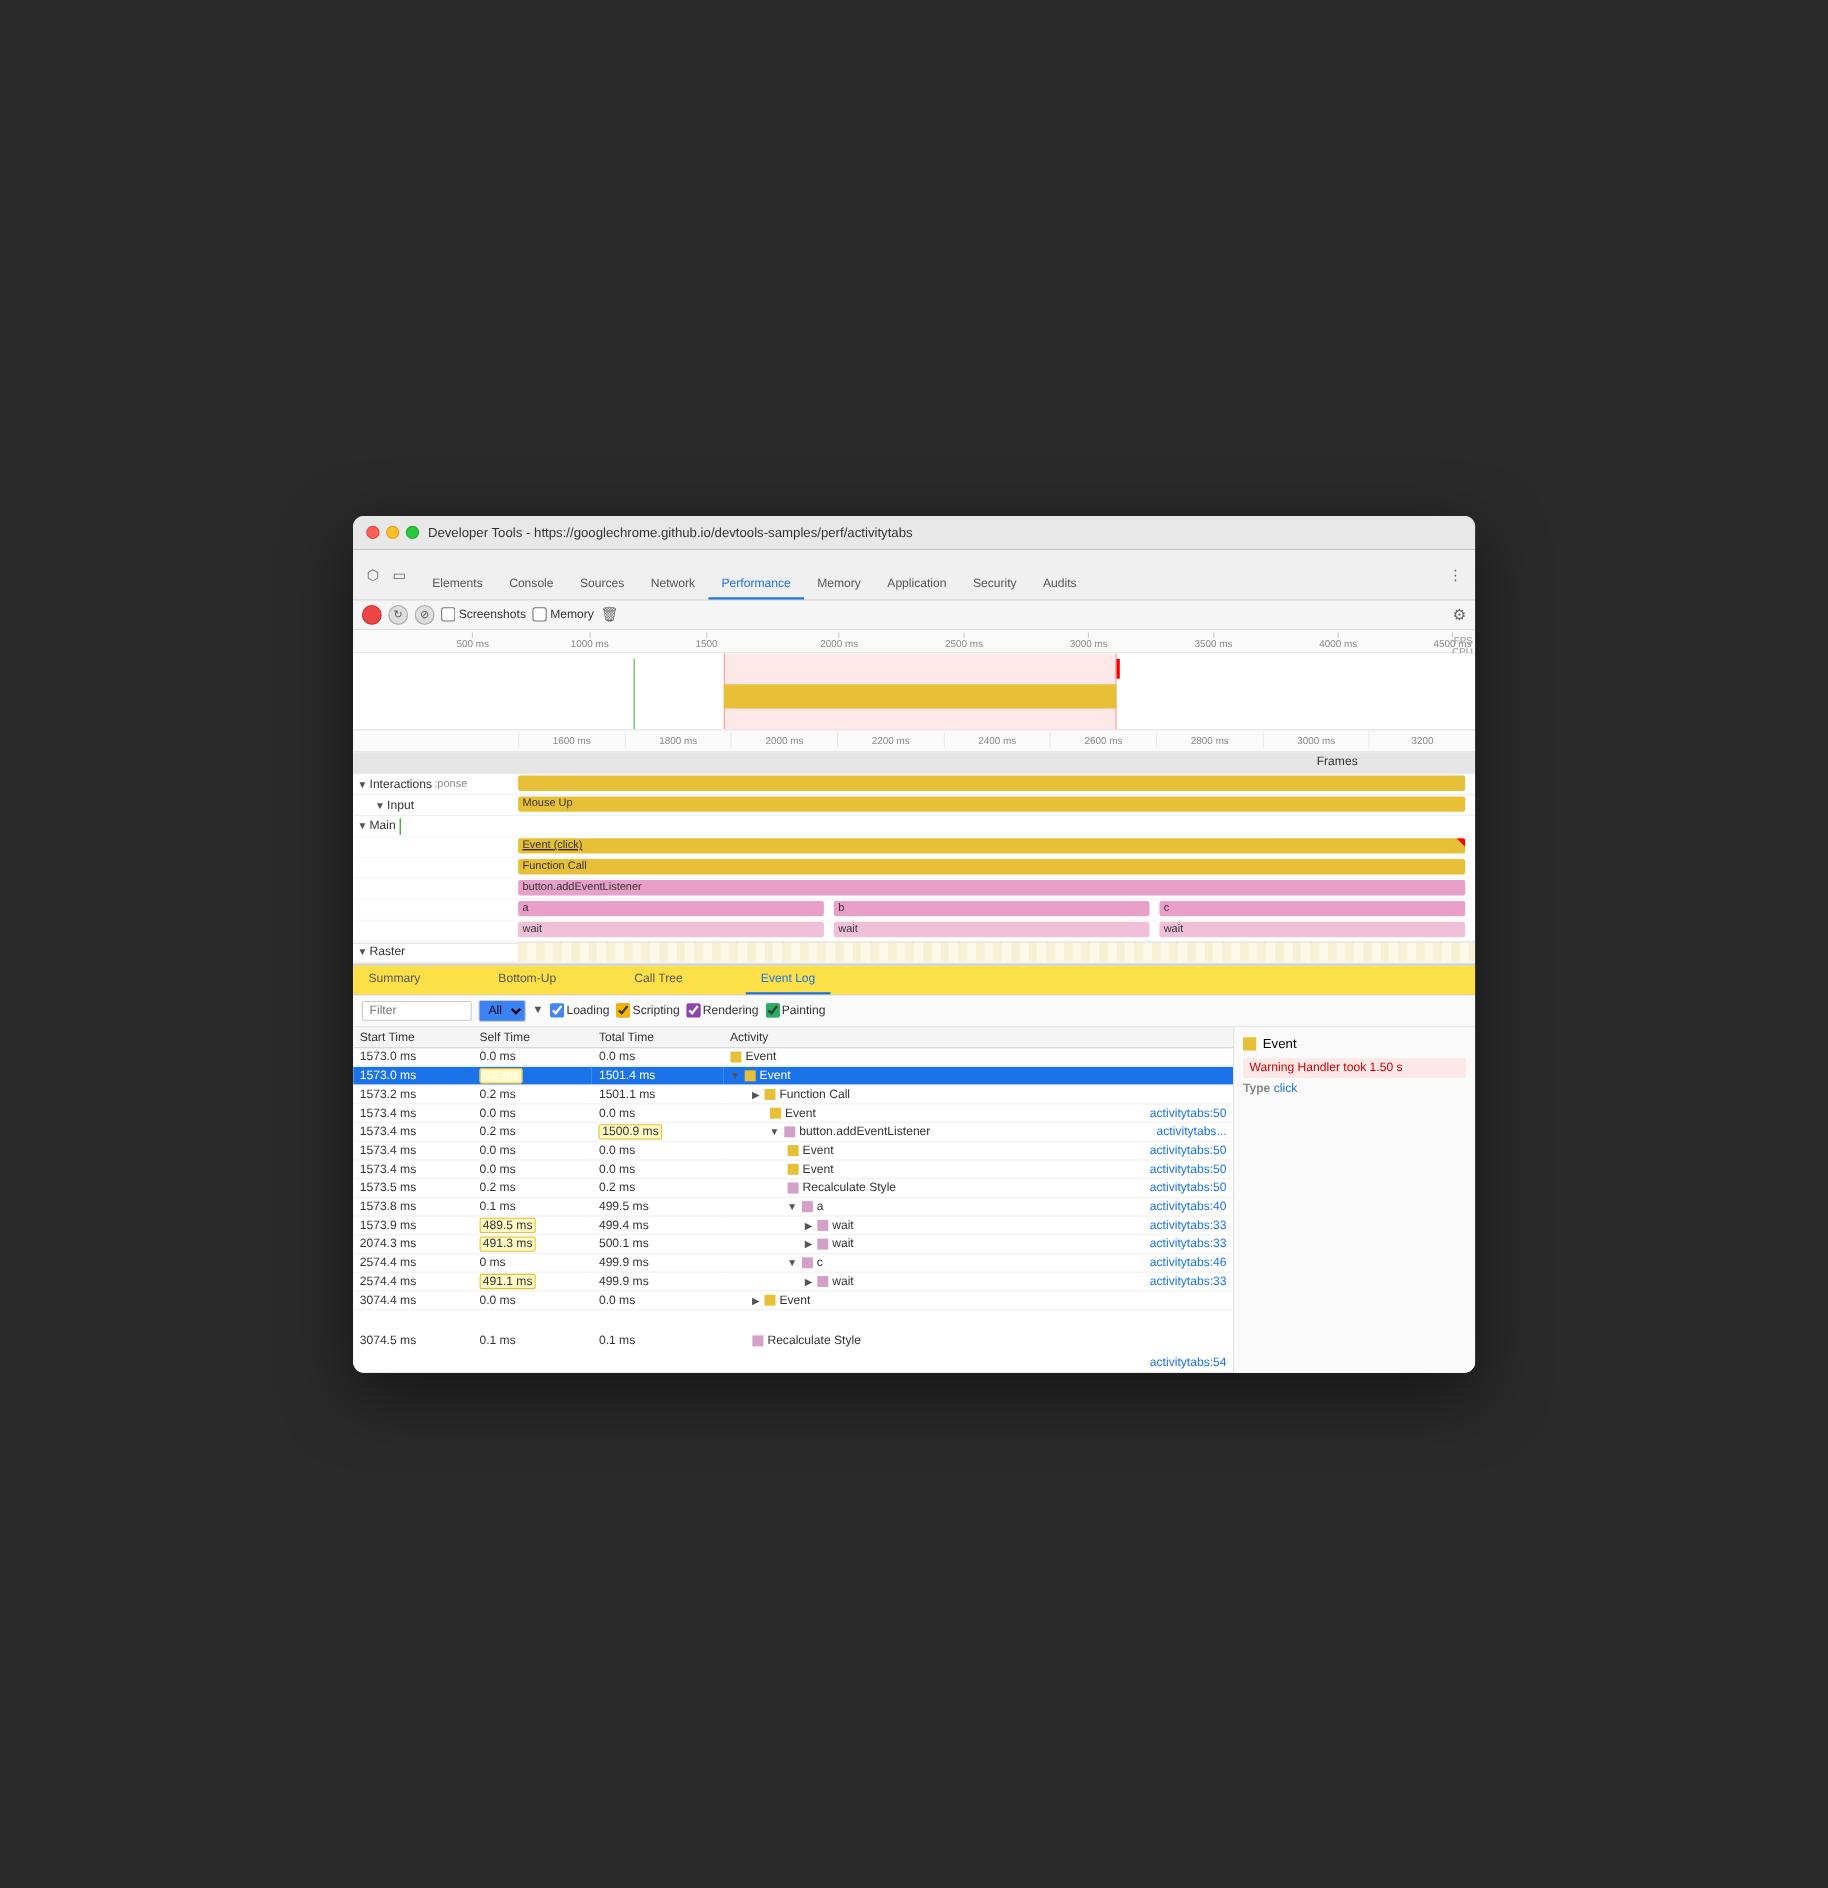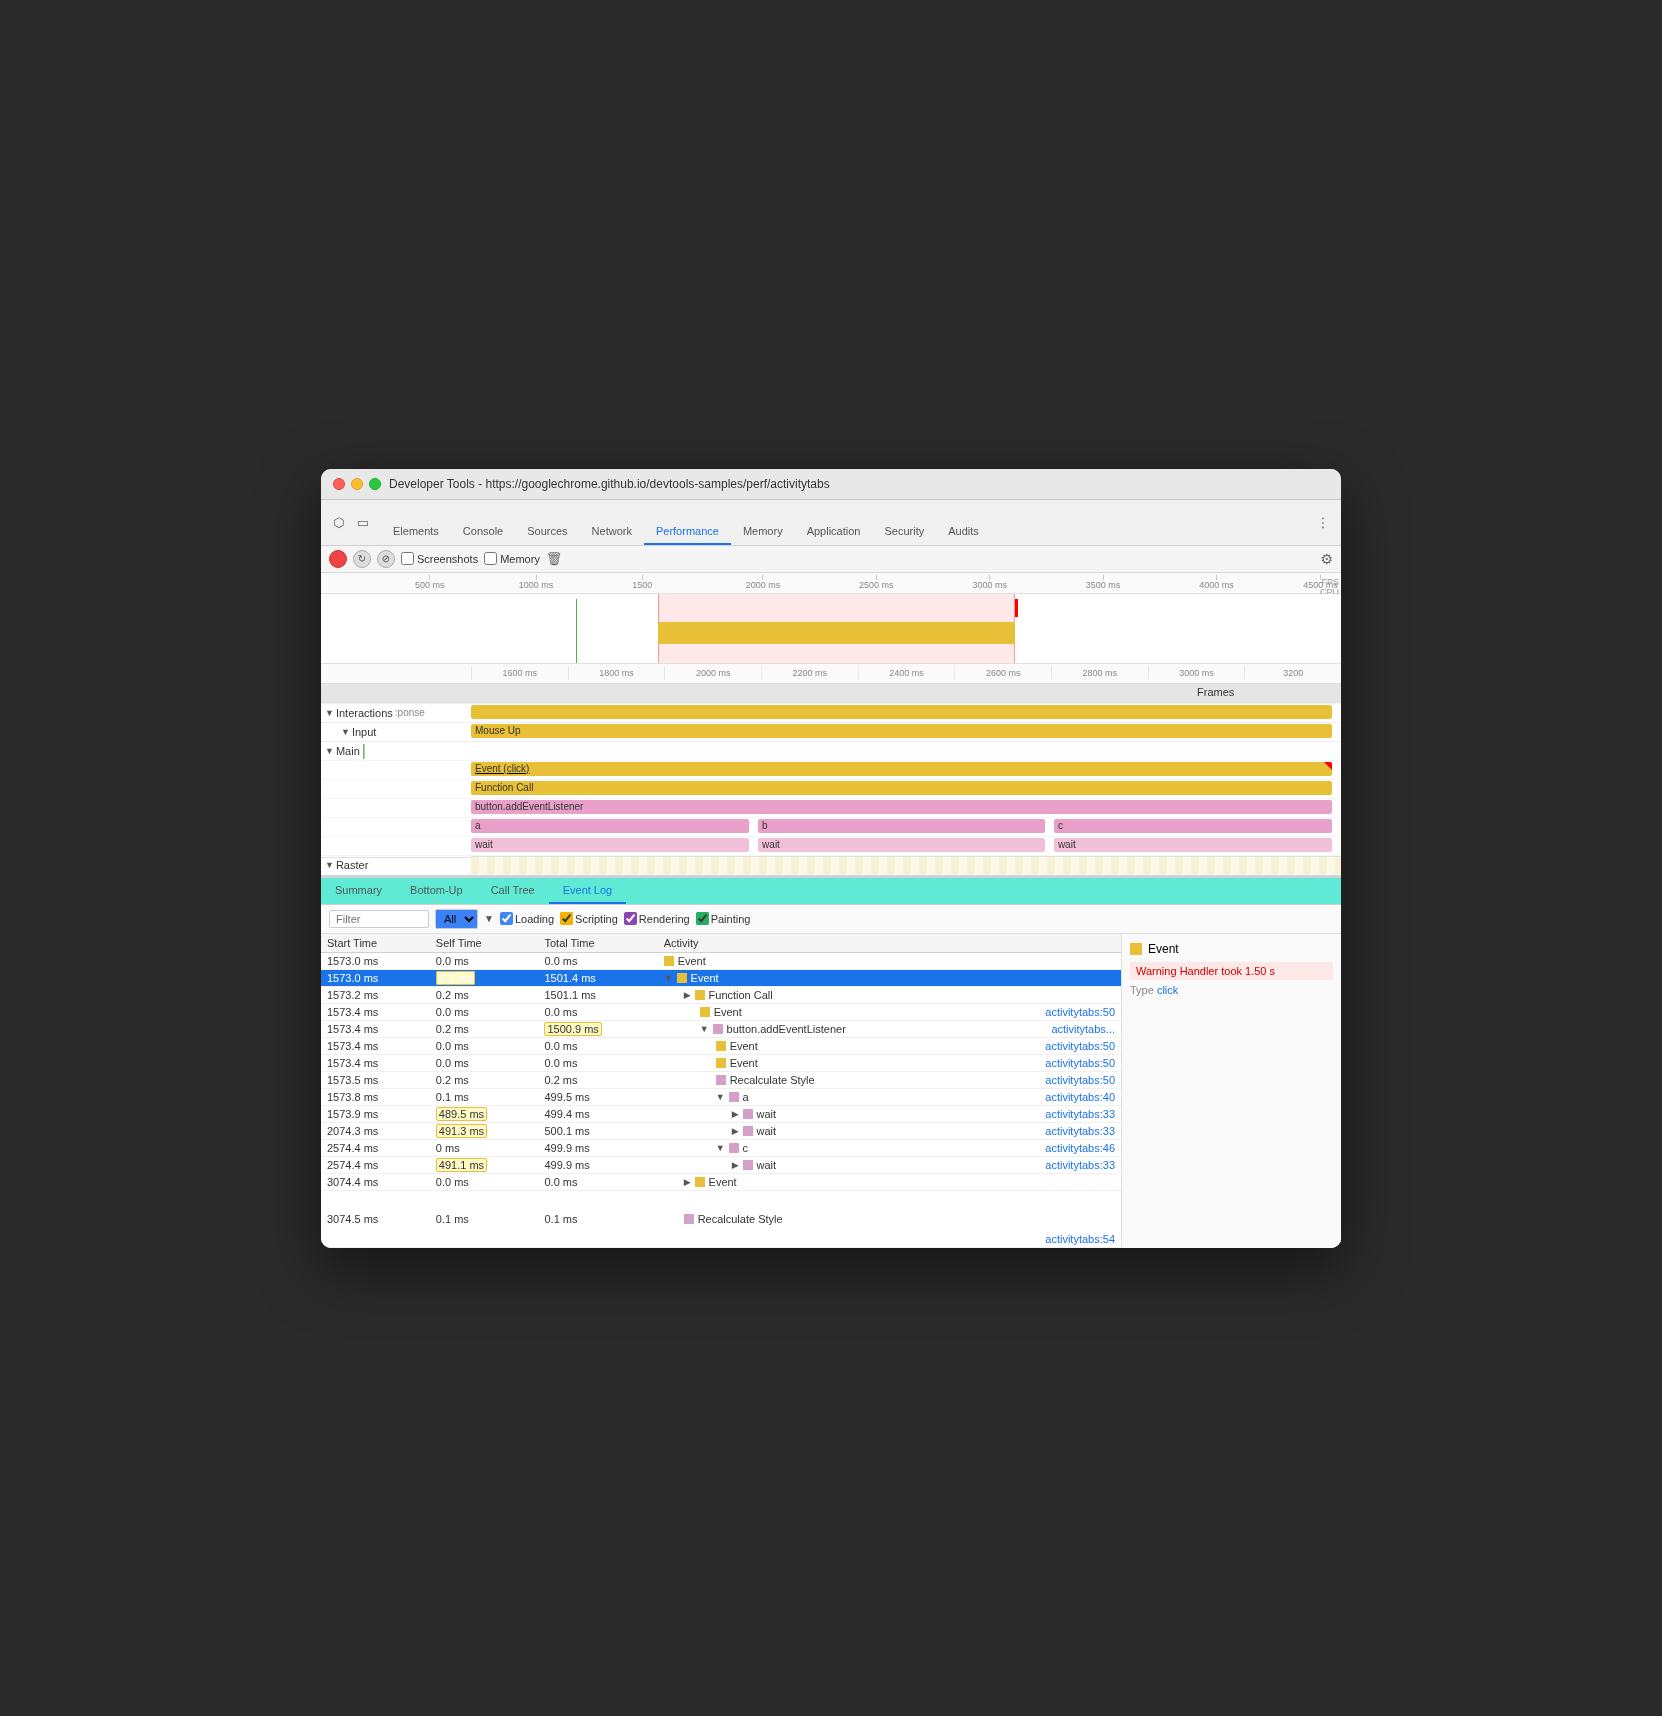--- a/index.html
+++ b/index.html
@@ -306,21 +306,22 @@
     }
 
     
     .bottom-panel {
       background: white;
       border-top: 2px solid #d0d0d0;
     }
     .bottom-tabs {
       display: flex;
       border-bottom: 1px solid #d0d0d0;
-      background: #5eead4;
+      background: #fde047;
+      gap: 43px;
     }
     .bottom-tab {
       padding: 6px 14px;
       font-size: 11px;
       color: #555;
       cursor: pointer;
       border-bottom: 2px solid transparent;
     }
     .bottom-tab.active {
       color: #1a73e8;
@@ -373,21 +374,21 @@
     .warning-row {
       background: #fde8e8;
       padding: 3px 6px;
       border-radius: 2px;
       margin-bottom: 4px;
       color: #c00;
       font-size: 11px;
     }
     .warning-label { color: #c00; font-weight: 500; }
     .type-row { font-size: 11px; color: #333; }
-    .type-label { color: #888; }
+    .type-label { color: #888; font-weight: bold; }
     .type-val { color: #1a73e8; }
     .log-table {
       width: 100%;
       border-collapse: collapse;
       font-size: 11px;
     }
     .log-table th {
       background: #f5f5f5;
       padding: 3px 6px;
       text-align: left;

